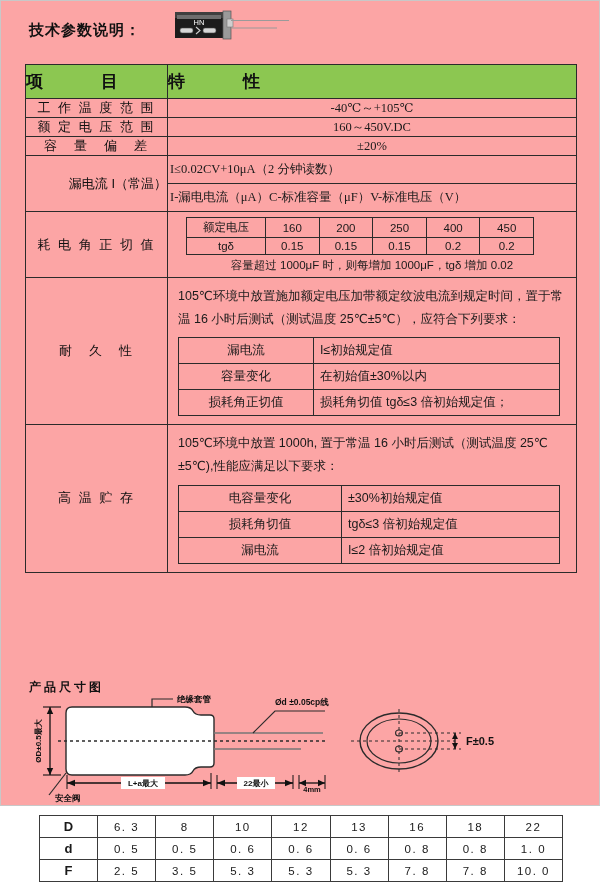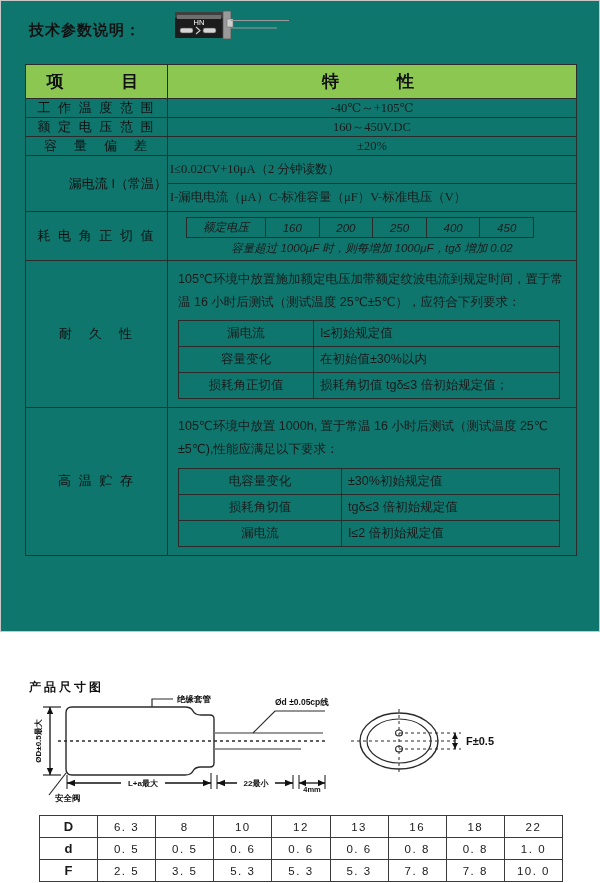--- a/index.html
+++ b/index.html
@@ -11,24 +11,24 @@
     height: 883px;
     background: #ffffff;
     font-family: "Liberation Sans", "DejaVu Sans", sans-serif;
     color: #1a1a1a;
     overflow: hidden;
     position: relative;
   }
   .page {
     position: relative;
     width: 600px;
-    height: 632px;
+    height: 806px;
     box-sizing: border-box;
     border: 1px solid #c8c8c8;
-    background: #0f766e;
+    background: #fca5a5;
     padding-left: 32px;
   }
 
   
   .header {
     position: absolute;
     left: 0; top: 0;
     width: 600px;
     height: 58px;
   }
@@ -73,21 +73,21 @@
     color: #111;
     padding: 5px 2px;
   }
   .lbl.narrow-ls { letter-spacing: 0px; font-size: 13px; text-align: right; }
   .head-row td {
     background: #8CC751;
     height: 33px;
     font-size: 17px;
     font-weight: bold;
     letter-spacing: 8px;
-    text-align: center;
+    text-align: left;
     color: #111;
   }
   .val {
     text-align: center;
     font-size: 12.5px;
     padding: 6px 4px;
     font-family: "Liberation Serif", "DejaVu Serif", serif;
   }
   .nopad { padding: 0; }
 
@@ -100,21 +100,21 @@
   .sub-split td {
     border: none;
     border-bottom: 1.4px solid #2b2b2b;
     font-size: 12.5px;
     padding: 5px 2px;
     font-family: "Liberation Serif", "DejaVu Serif", serif;
   }
   .sub-split tr:last-child td { border-bottom: none; }
 
   
-  .tg-wrap { padding: 5px 0 4px 0; font-style: italic; }
+  .tg-wrap { padding: 5px 0 4px 0; }
   .tg-table {
     border-collapse: collapse;
     table-layout: fixed;
     margin: 0 auto 0 18px;
     width: 348px;
   }
   .tg-table td {
     border: 1.2px solid #2b2b2b;
     text-align: center;
     font-size: 11.5px;
@@ -271,20 +271,28 @@
           <table class="tg-table">
             <tbody>
                   <tr>
               <td class="first">额定电压</td>
               <td>160</td>
               <td>200</td>
               <td>250</td>
               <td>400</td>
               <td>450</td>
             </tr>
+            <tr>
+              <td class="first">tgδ</td>
+              <td>0.15</td>
+              <td>0.15</td>
+              <td>0.15</td>
+              <td>0.2</td>
+              <td>0.2</td>
+            </tr>
           </tbody>
               </table>
           <div class="tg-note">容量超过 1000μF 时，则每增加 1000μF，tgδ 增加 0.02</div>
         </div>
       </td>
     </tr>
 
     <tr>
       <td class="lbl">耐　久　性</td>
       <td class="nopad">

